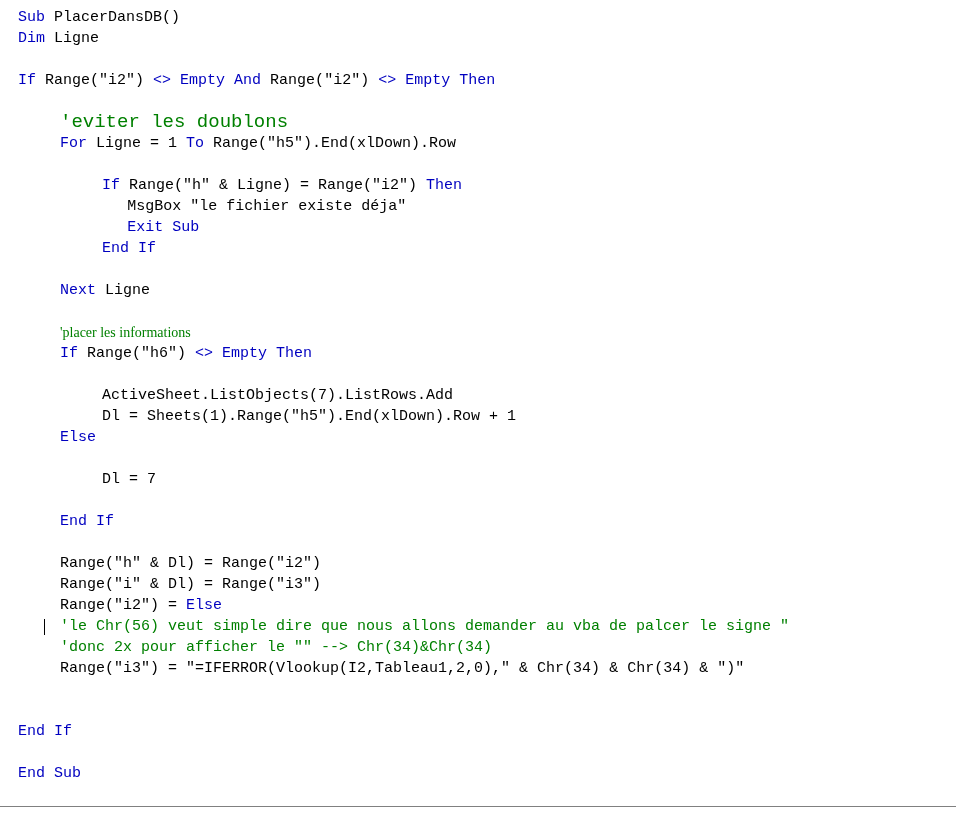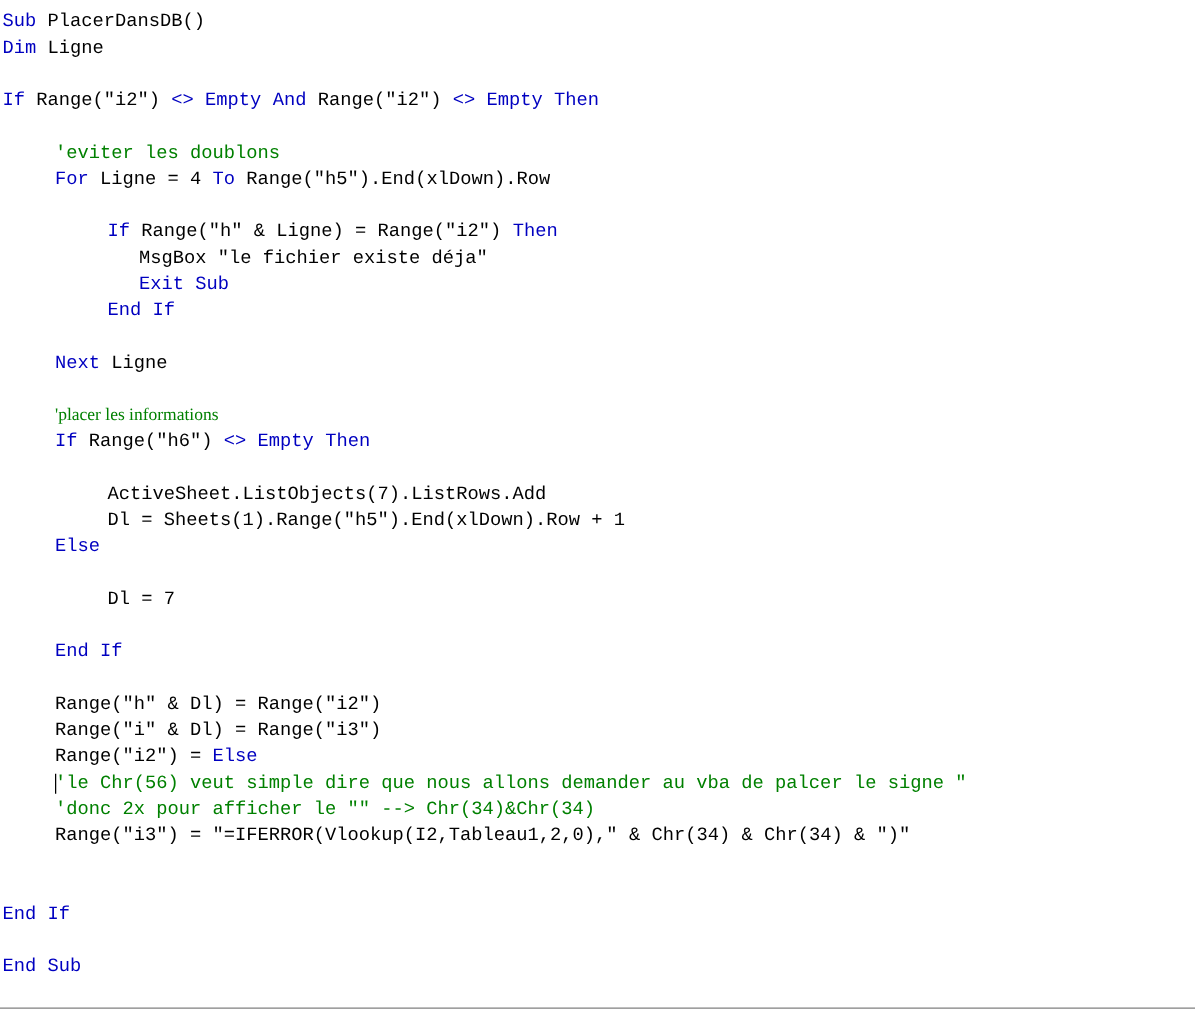--- a/index.html
+++ b/index.html
@@ -17,21 +17,21 @@
   #editor {
     position: relative;
     width: 956px;
     height: 816px;
     background: #ffffff;
     box-sizing: border-box;
   }
 
   #code-surface {
     position: absolute;
-    left: 0;
+    left: 16px;
     top: 0;
     right: 0;
     padding: 7px 0 0 0;
   }
 
   .code-line {
     height: 21px;
     line-height: 21px;
     font-size: 15px;
     white-space: pre;
@@ -66,22 +66,22 @@
 </head>
 <body>
 
 <div id="editor">
   <div id="code-surface">
       <div class="code-line" style="height: 21px; line-height: 21px; font-size: 15px;"><span class="tok pl" style="display: inline-block; width: 0px;"></span><span class="tok kw">Sub</span><span class="tok pl"> PlacerDansDB()</span></div>
       <div class="code-line" style="height: 21px; line-height: 21px; font-size: 15px;"><span class="tok pl" style="display: inline-block; width: 0px;"></span><span class="tok kw">Dim</span><span class="tok pl"> Ligne</span></div>
       <div class="code-line blank" style="height: 21px; line-height: 21px; font-size: 15px;">&nbsp;</div>
       <div class="code-line" style="height: 21px; line-height: 21px; font-size: 15px;"><span class="tok pl" style="display: inline-block; width: 0px;"></span><span class="tok kw">If</span><span class="tok pl"> Range(</span><span class="tok str">"i2"</span><span class="tok pl">) </span><span class="tok kw">&lt;&gt;</span><span class="tok pl"> </span><span class="tok kw">Empty And</span><span class="tok pl"> Range(</span><span class="tok str">"i2"</span><span class="tok pl">) </span><span class="tok kw">&lt;&gt;</span><span class="tok pl"> </span><span class="tok kw">Empty Then</span></div>
       <div class="code-line blank" style="height: 21px; line-height: 21px; font-size: 15px;">&nbsp;</div>
-      <div class="code-line" style="height: 21px; line-height: 21px; font-size: 15px;"><span class="tok pl" style="display: inline-block; width: 42px;"></span><span class="tok cm">'eviter les doublons</span></div>
-      <div class="code-line" style="height: 21px; line-height: 21px; font-size: 15px;"><span class="tok pl" style="display: inline-block; width: 42px;"></span><span class="tok kw">For</span><span class="tok pl"> Ligne = 4 </span><span class="tok kw">To</span><span class="tok pl"> Range(</span><span class="tok str">"h5"</span><span class="tok pl">).End(xlDown).Row</span></div>
+      <div class="code-line" style="height: 21px; line-height: 21px; font-size: 19px;"><span class="tok pl" style="display: inline-block; width: 42px;"></span><span class="tok cm">'eviter les doublons</span></div>
+      <div class="code-line" style="height: 21px; line-height: 21px; font-size: 15px;"><span class="tok pl" style="display: inline-block; width: 42px;"></span><span class="tok kw">For</span><span class="tok pl"> Ligne = 1 </span><span class="tok kw">To</span><span class="tok pl"> Range(</span><span class="tok str">"h5"</span><span class="tok pl">).End(xlDown).Row</span></div>
       <div class="code-line blank" style="height: 21px; line-height: 21px; font-size: 15px;">&nbsp;</div>
       <div class="code-line" style="height: 21px; line-height: 21px; font-size: 15px;"><span class="tok pl" style="display: inline-block; width: 84px;"></span><span class="tok kw">If</span><span class="tok pl"> Range(</span><span class="tok str">"h"</span><span class="tok pl"> &amp; Ligne) = Range(</span><span class="tok str">"i2"</span><span class="tok pl">) </span><span class="tok kw">Then</span></div>
       <div class="code-line" style="height: 21px; line-height: 21px; font-size: 15px;"><span class="tok pl" style="display: inline-block; width: 109.2px;"></span><span class="tok pl">MsgBox </span><span class="tok str">"le fichier existe déja"</span></div>
       <div class="code-line" style="height: 21px; line-height: 21px; font-size: 15px;"><span class="tok pl" style="display: inline-block; width: 109.2px;"></span><span class="tok kw">Exit Sub</span></div>
       <div class="code-line" style="height: 21px; line-height: 21px; font-size: 15px;"><span class="tok pl" style="display: inline-block; width: 84px;"></span><span class="tok kw">End If</span></div>
       <div class="code-line blank" style="height: 21px; line-height: 21px; font-size: 15px;">&nbsp;</div>
       <div class="code-line" style="height: 21px; line-height: 21px; font-size: 15px;"><span class="tok pl" style="display: inline-block; width: 42px;"></span><span class="tok kw">Next</span><span class="tok pl"> Ligne</span></div>
       <div class="code-line blank" style="height: 21px; line-height: 21px; font-size: 15px;">&nbsp;</div>
       <div class="code-line" style="height: 21px; line-height: 21px; font-size: 14px; font-family: Liberation Serif, serif;"><span class="tok pl" style="display: inline-block; width: 42px;"></span><span class="tok cm">'placer les informations</span></div>
       <div class="code-line" style="height: 21px; line-height: 21px; font-size: 15px;"><span class="tok pl" style="display: inline-block; width: 42px;"></span><span class="tok kw">If</span><span class="tok pl"> Range(</span><span class="tok str">"h6"</span><span class="tok pl">) </span><span class="tok kw">&lt;&gt;</span><span class="tok pl"> </span><span class="tok kw">Empty Then</span></div>

